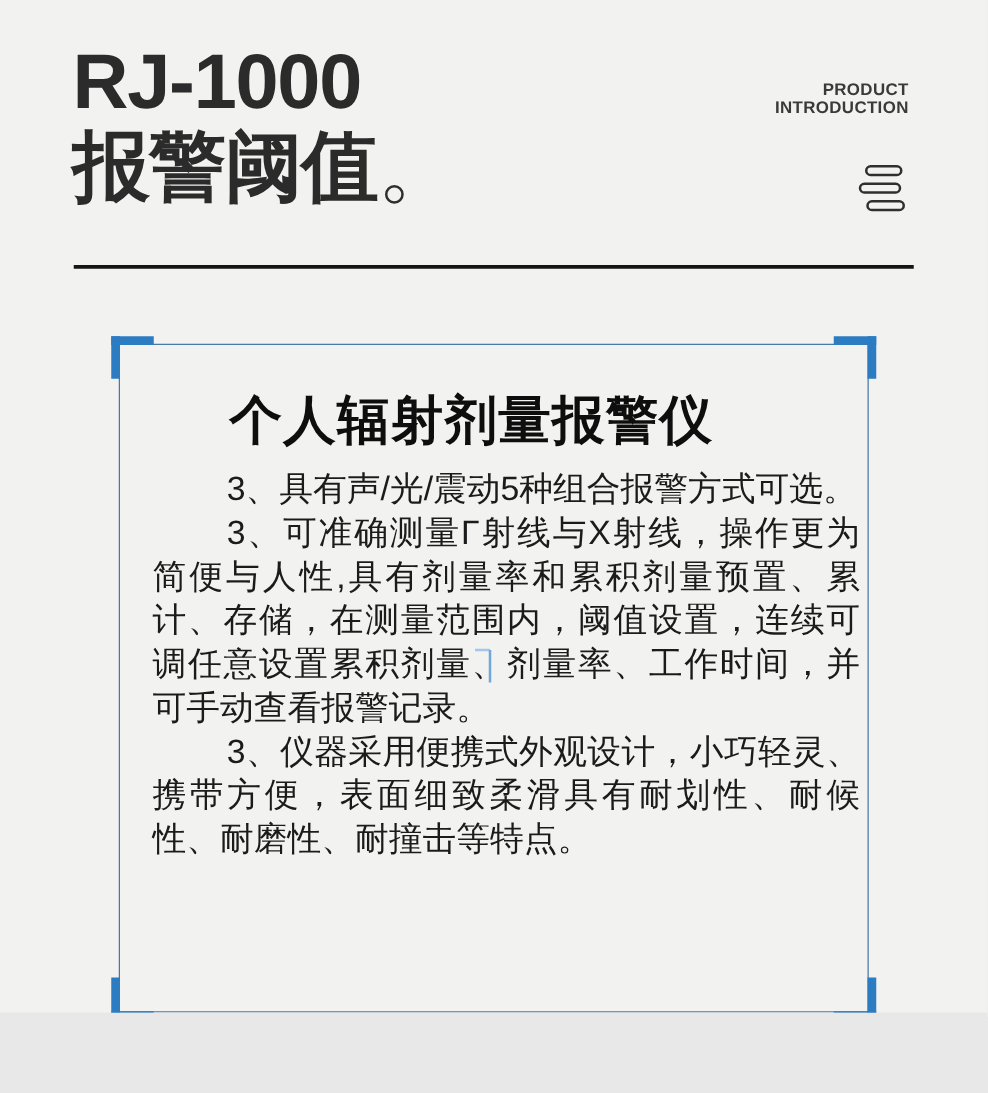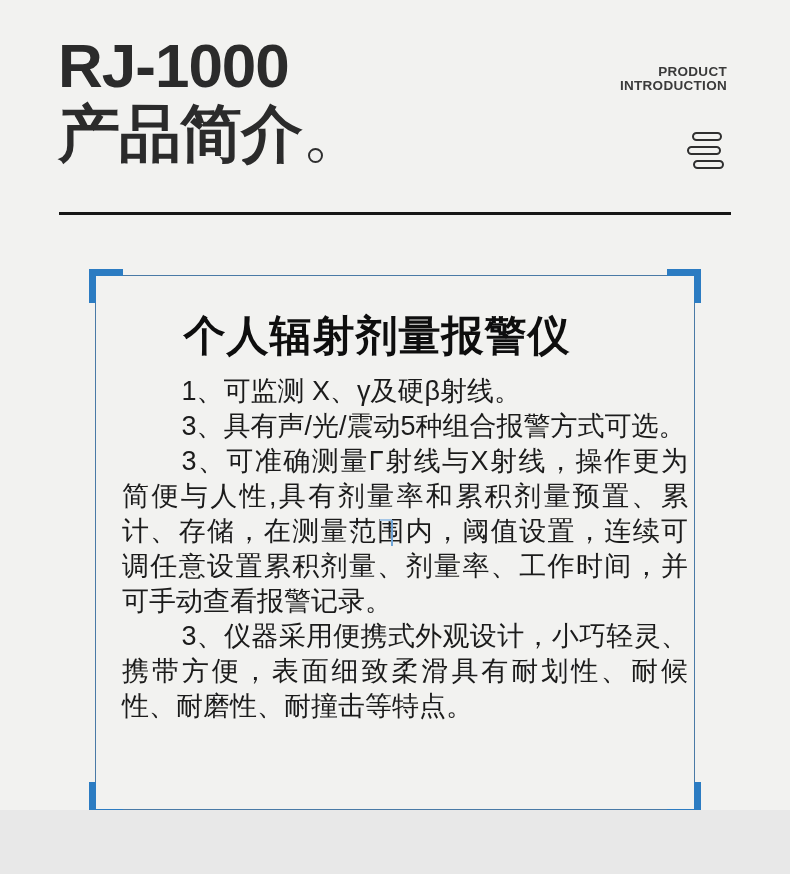--- a/index.html
+++ b/index.html
@@ -143,21 +143,21 @@
     background: #a5c6e6;
   }
 </style>
 </head>
 <body>
 
 <div class="page">
 
   <h1 class="main-title">
     <span class="t-line">RJ-1000</span>
-    <span class="t-line">产品简介</span>
+    <span class="t-line">报警阈值</span>
   </h1>
   <div class="circle-decor"></div>
 
   <div class="eyebrow">
     <span>PRODUCT</span>
     <span>INTRODUCTION</span>
   </div>
 
   <div class="menu-icon">
     <div class="bar b1"></div>
@@ -169,21 +169,20 @@
 
   <div class="content-box"></div>
   <div class="bracket tl"></div>
   <div class="bracket tr"></div>
   <div class="bracket bl"></div>
   <div class="bracket br"></div>
 
   <h2 class="box-title">个人辐射剂量报警仪</h2>
 
   <div class="box-body" id="box-body">
-      <p>1、可监测 X、γ及硬β射线。</p>
       <p>3、具有声/光/震动5种组合报警方式可选。</p>
       <p>3、可准确测量Γ射线与X射线，操作更为简便与人性,具有剂量率和累积剂量预置、累计、存储，在测量范围内，阈值设置，连续可调任意设置累积剂量、剂量率、工作时间，并可手动查看报警记录。</p>
       <p>3、仪器采用便携式外观设计，小巧轻灵、携带方便，表面细致柔滑具有耐划性、耐候性、耐磨性、耐撞击等特点。</p>
     </div>
 
   <div class="text-caret-tick"></div>
   <div class="text-caret"></div>
 
 </div>
 

